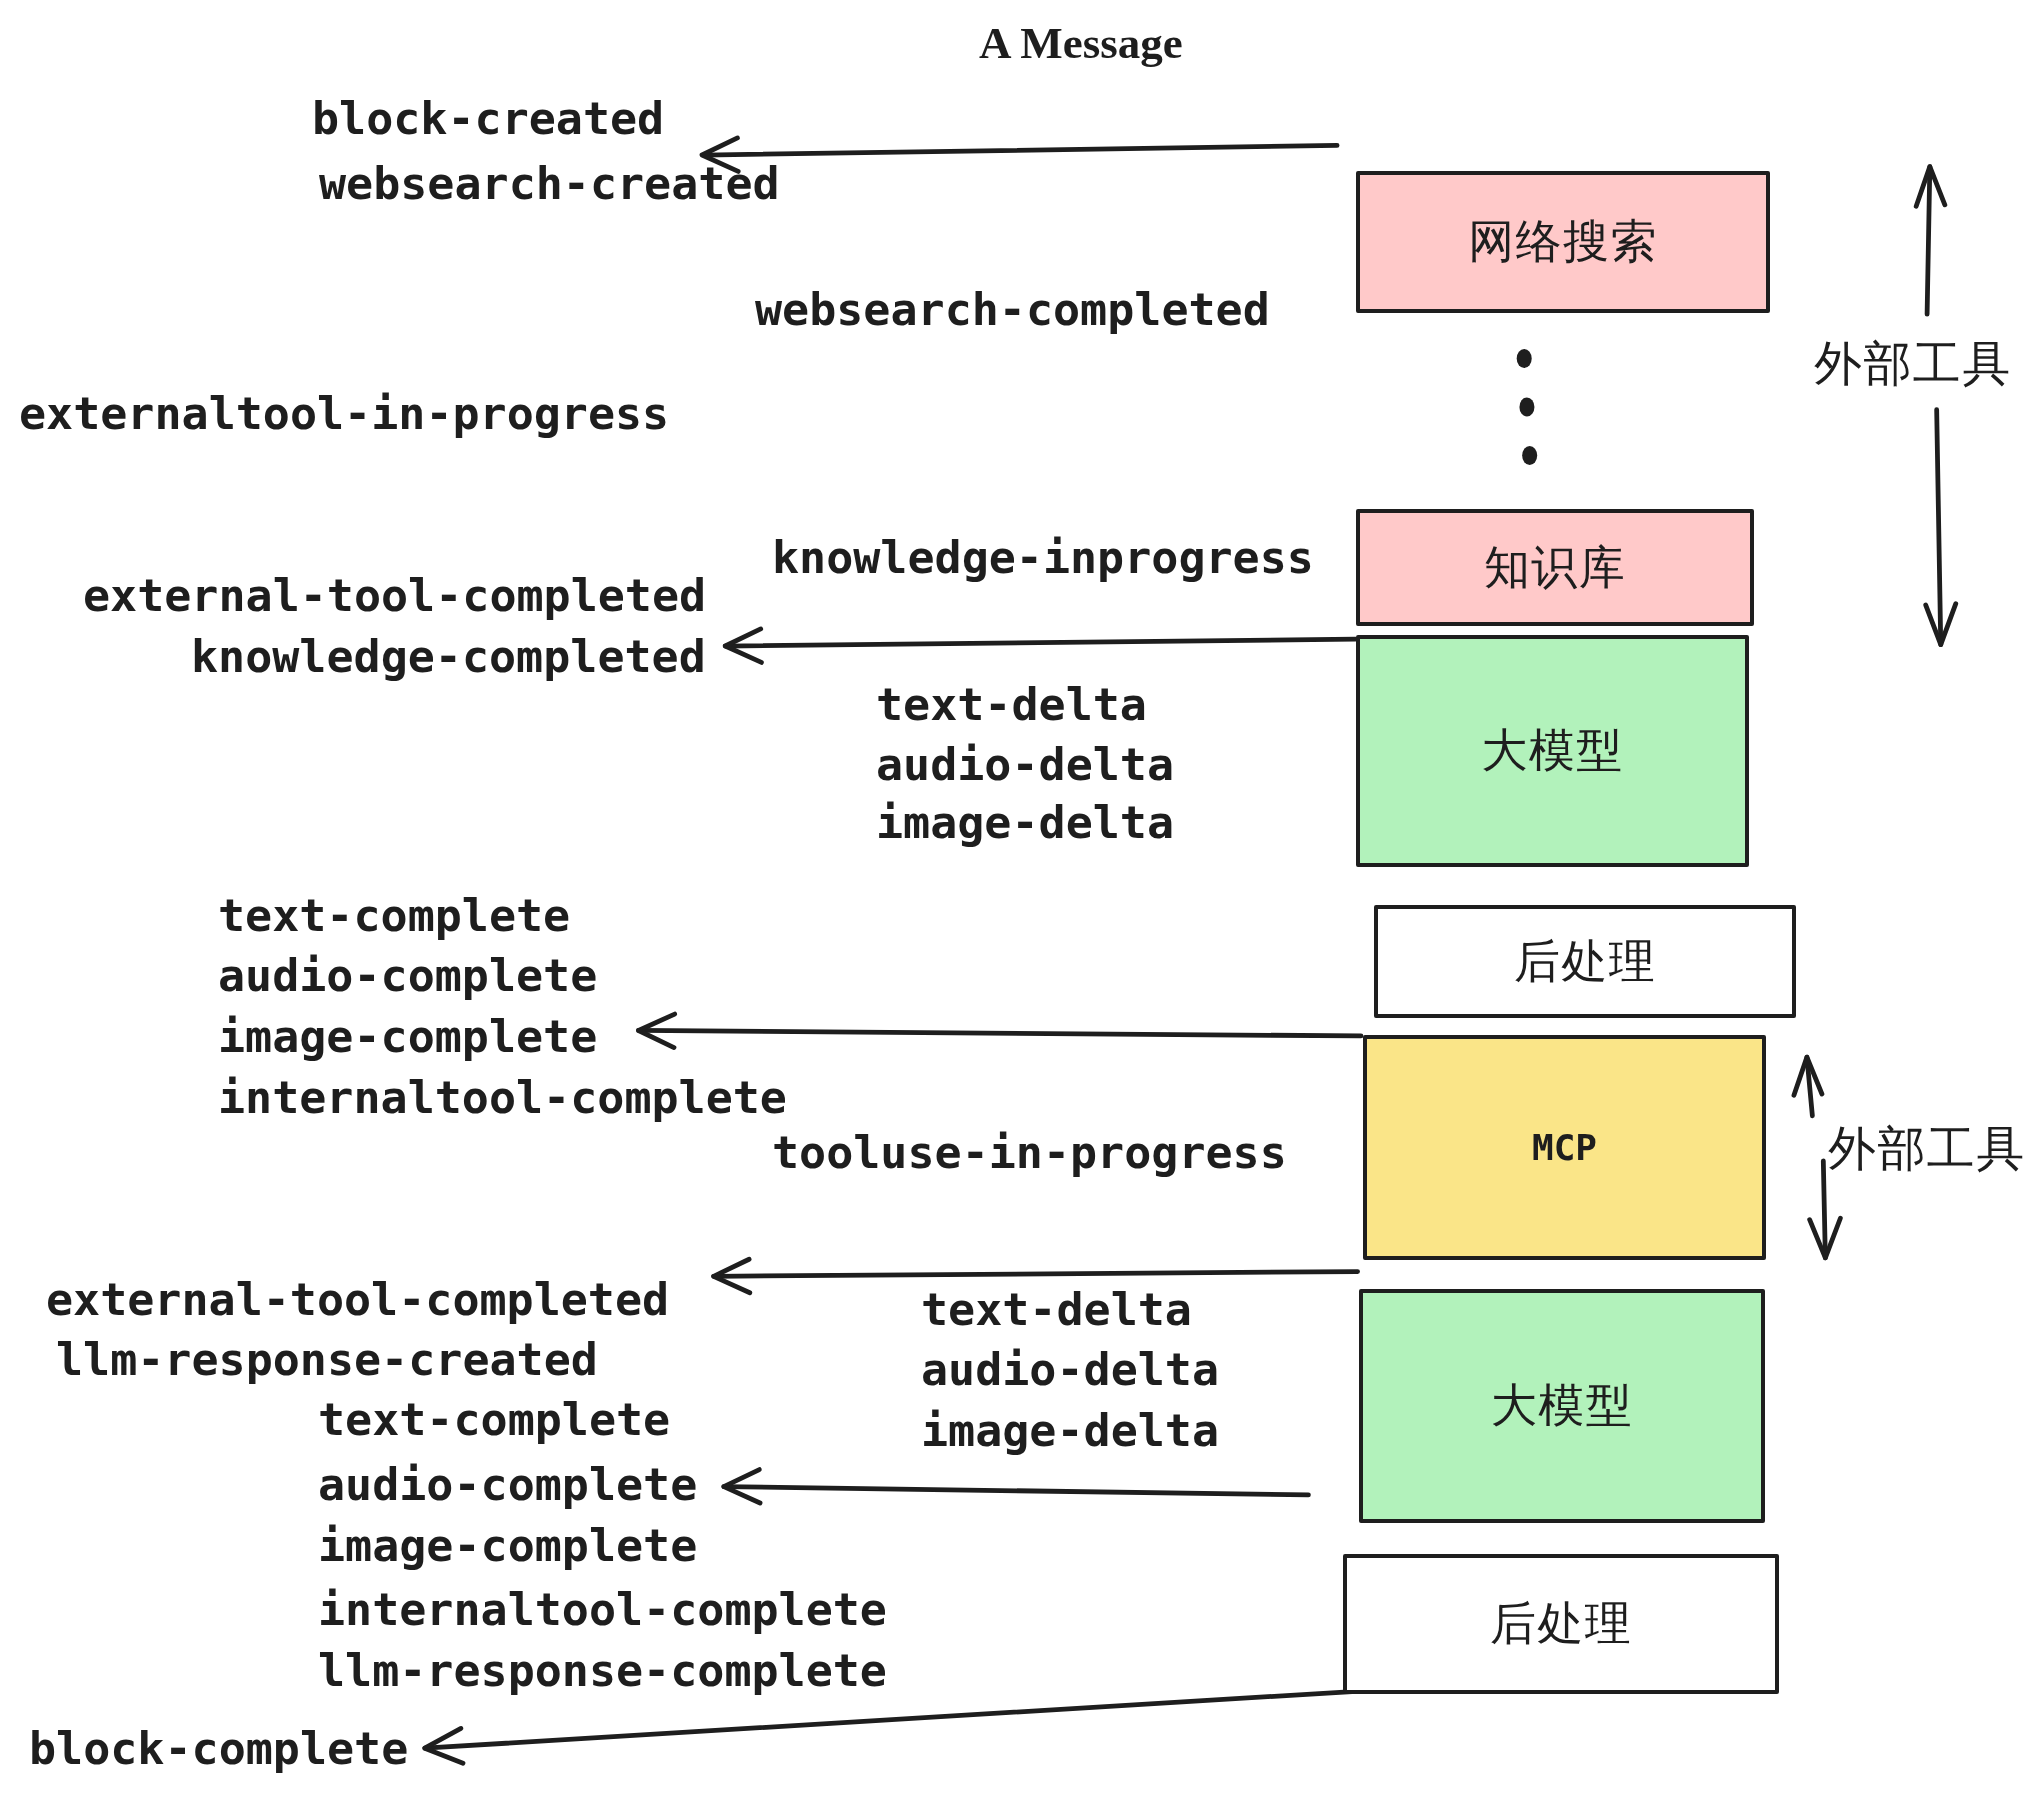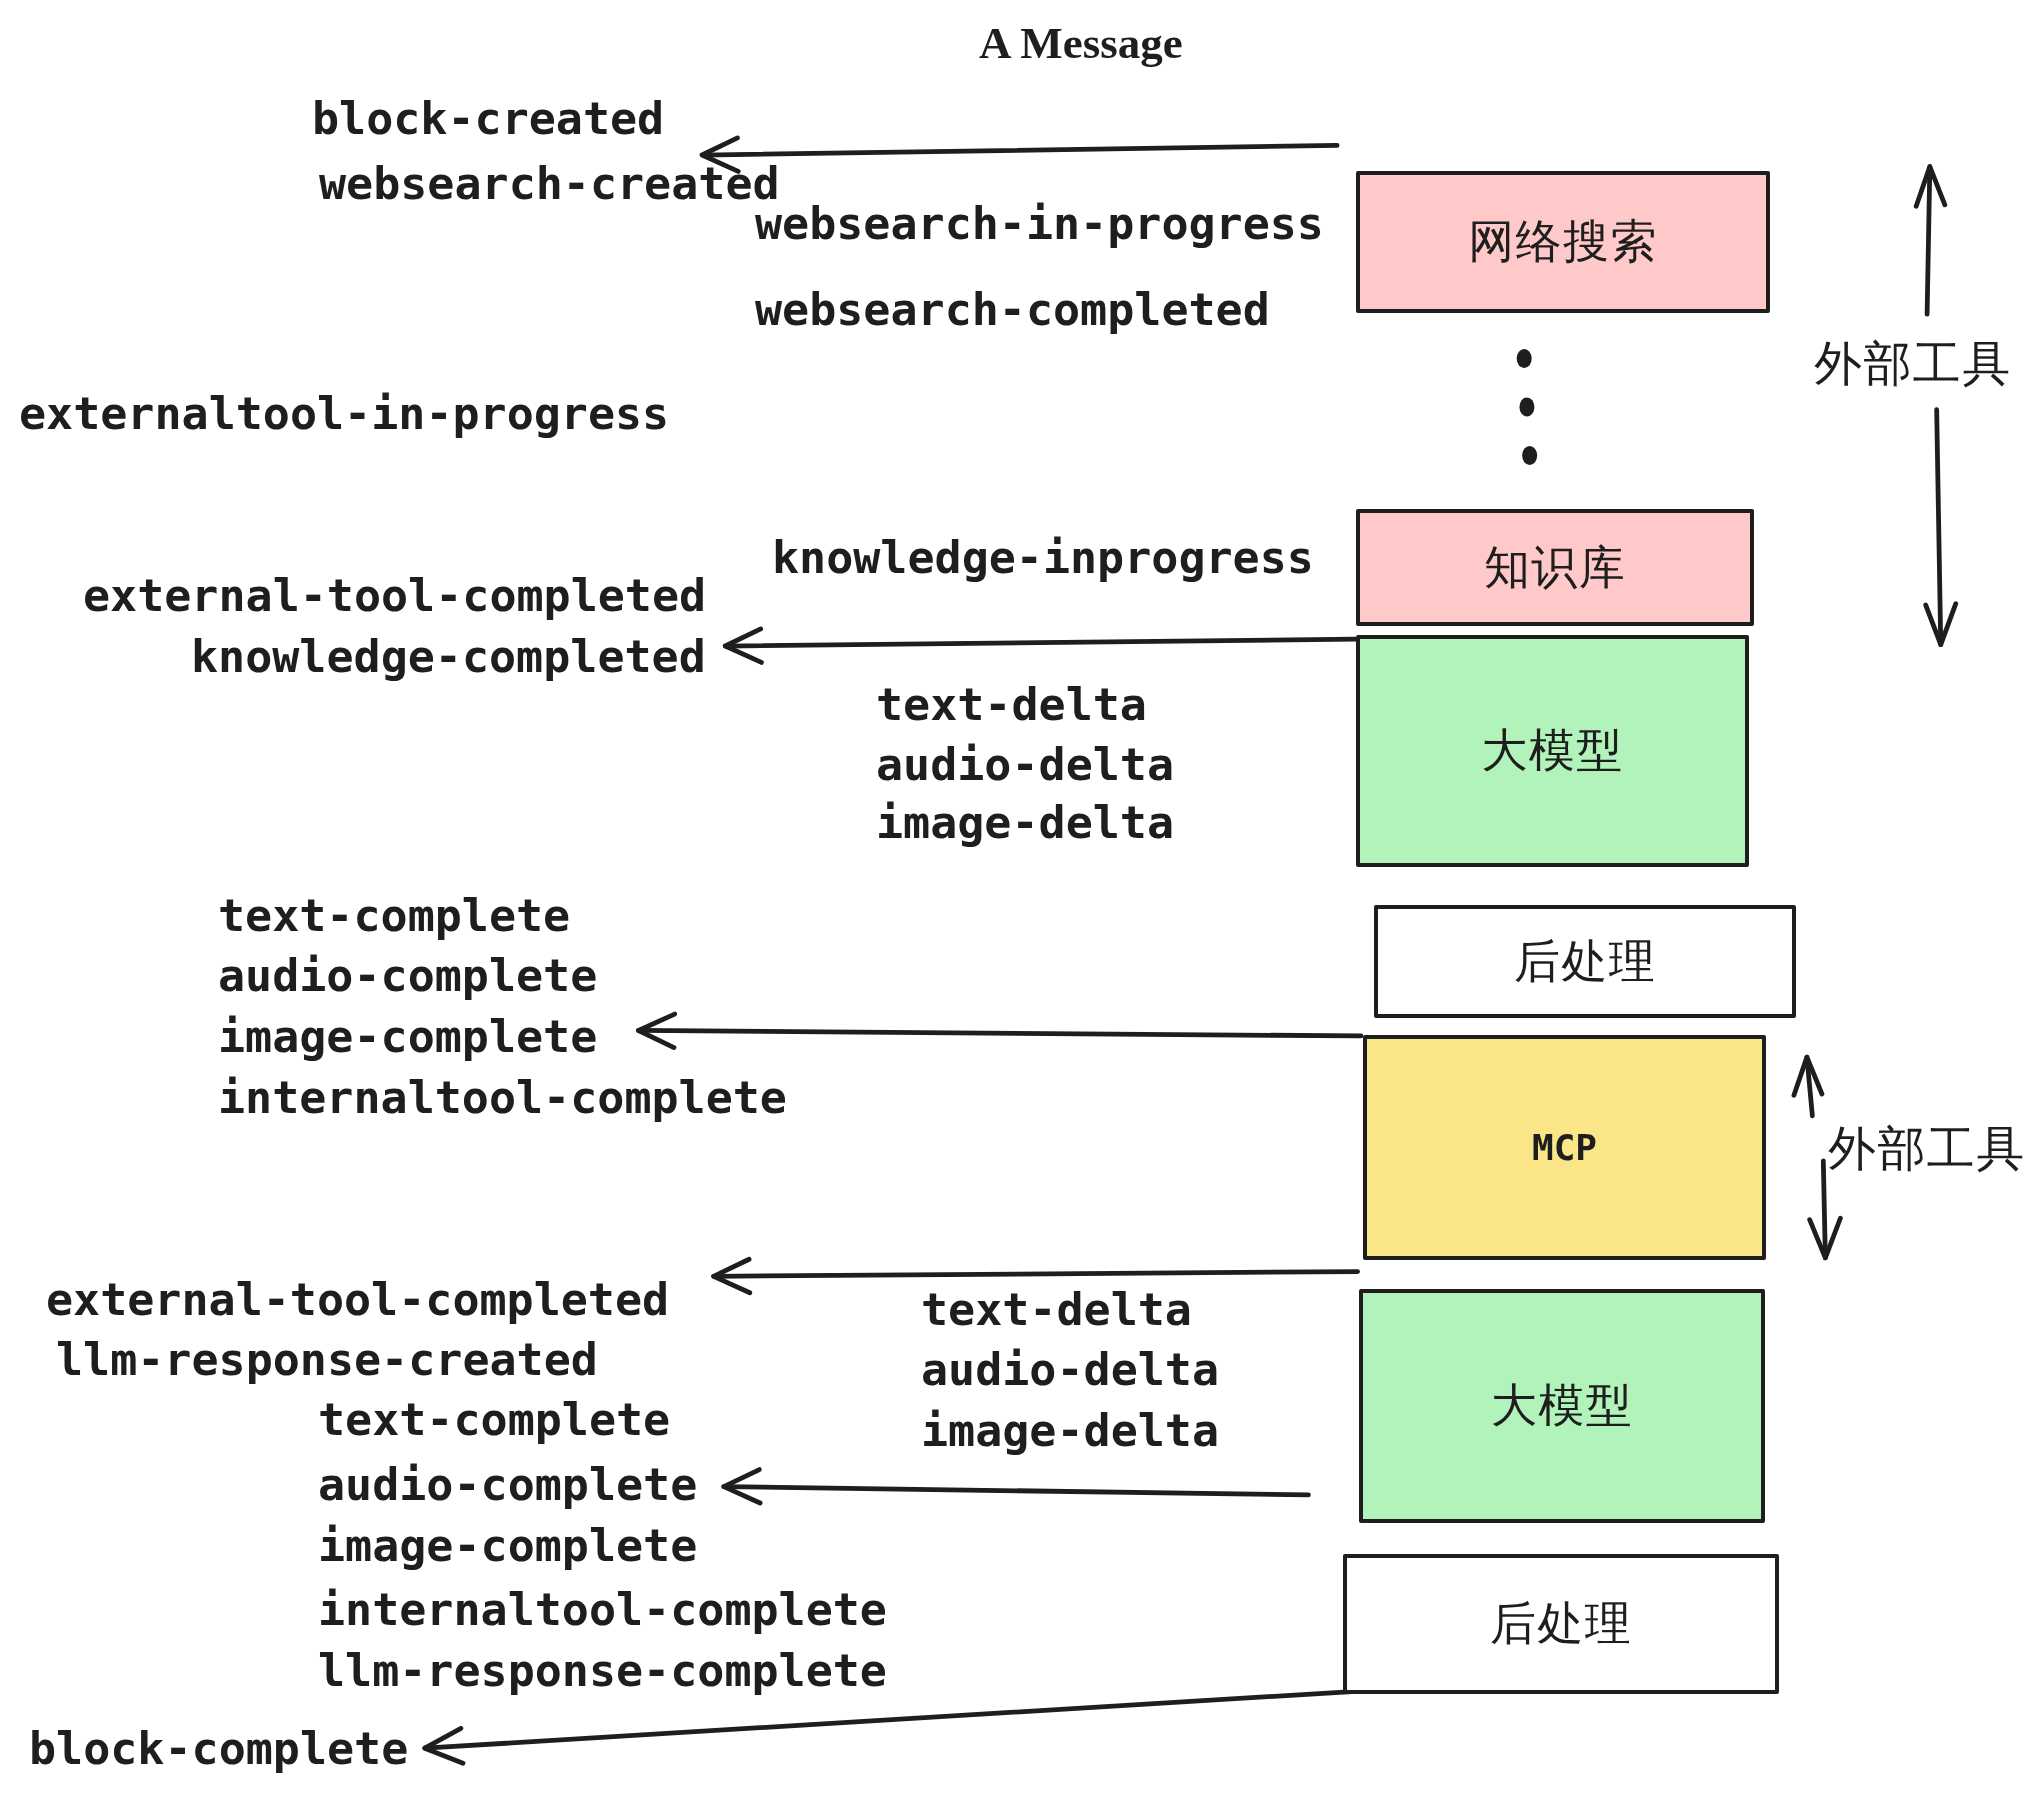--- a/index.html
+++ b/index.html
@@ -152,33 +152,33 @@
 
   <div class="node bg-white" style="left:1343px; top:1554px; width:436px; height:140px;">
     <span class="label">后处理</span>
   </div>
 
   <div class="side-label" style="left:1814px; top:332px;">外部工具</div>
   <div class="side-label" style="left:1828px; top:1117px;">外部工具</div>
 
   <div class="ev" style="left:312px; top:96px;">block-created</div>
   <div class="ev" style="left:319px; top:161px;">websearch-created</div>
-  <div class="ev" style="left:755px; top:201px;">websearch-in-progress</div>
   <div class="ev" style="left:755px; top:287px;">websearch-completed</div>
   <div class="ev" style="left:19px; top:391px;">externaltool-in-progress</div>
   <div class="ev" style="left:772px; top:535px;">knowledge-inprogress</div>
   <div class="ev" style="left:83px; top:573px;">external-tool-completed</div>
   <div class="ev" style="left:191px; top:634px;">knowledge-completed</div>
   <div class="ev" style="left:876px; top:682px;">text-delta</div>
   <div class="ev" style="left:876px; top:742px;">audio-delta</div>
   <div class="ev" style="left:876px; top:800px;">image-delta</div>
   <div class="ev" style="left:218px; top:893px;">text-complete</div>
   <div class="ev" style="left:218px; top:953px;">audio-complete</div>
   <div class="ev" style="left:218px; top:1014px;">image-complete</div>
   <div class="ev" style="left:218px; top:1075px;">internaltool-complete</div>
+  <div class="ev" style="left:772px; top:1130px;">tooluse-in-progress</div>
   <div class="ev" style="left:46px; top:1277px;">external-tool-completed</div>
   <div class="ev" style="left:56px; top:1337px;">llm-response-created</div>
   <div class="ev" style="left:921px; top:1287px;">text-delta</div>
   <div class="ev" style="left:921px; top:1347px;">audio-delta</div>
   <div class="ev" style="left:921px; top:1408px;">image-delta</div>
   <div class="ev" style="left:318px; top:1397px;">text-complete</div>
   <div class="ev" style="left:318px; top:1462px;">audio-complete</div>
   <div class="ev" style="left:318px; top:1523px;">image-complete</div>
   <div class="ev" style="left:318px; top:1587px;">internaltool-complete</div>
   <div class="ev" style="left:318px; top:1648px;">llm-response-complete</div>

